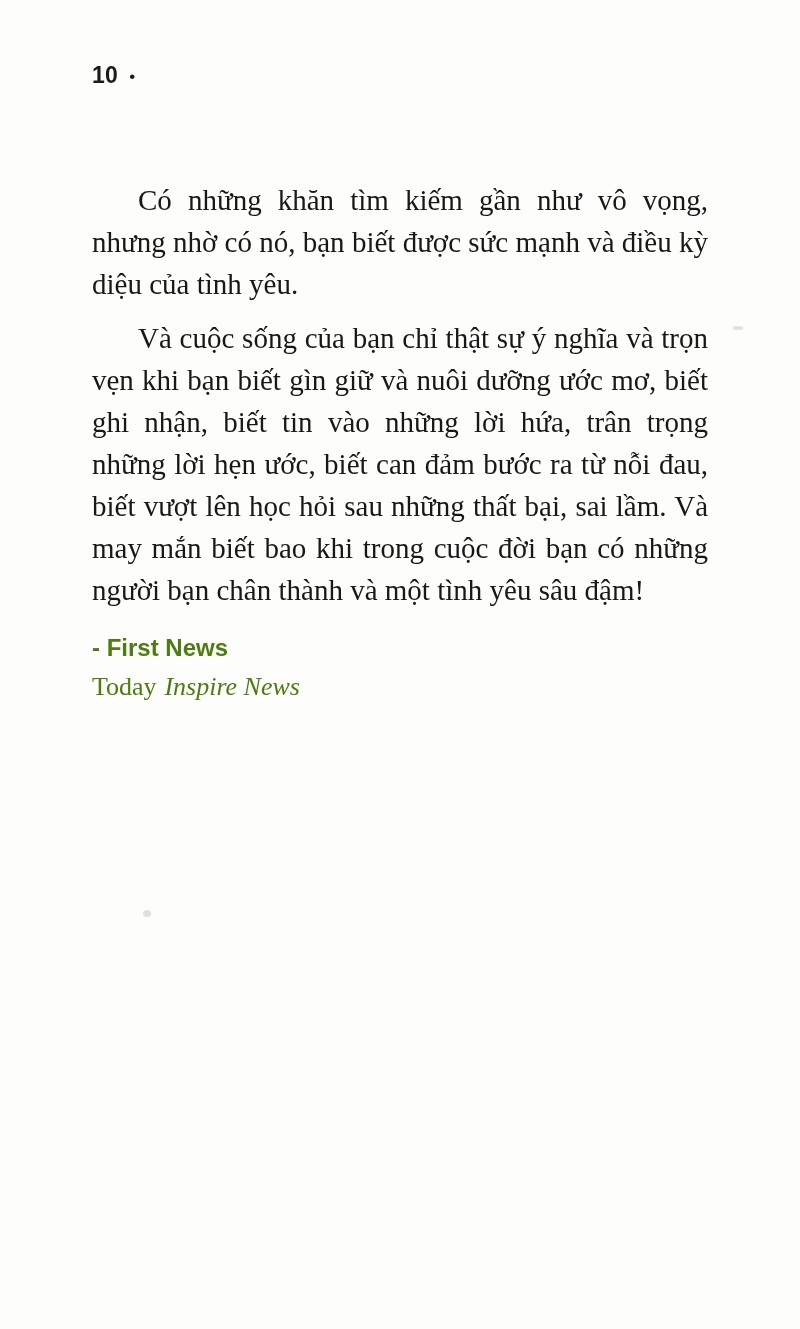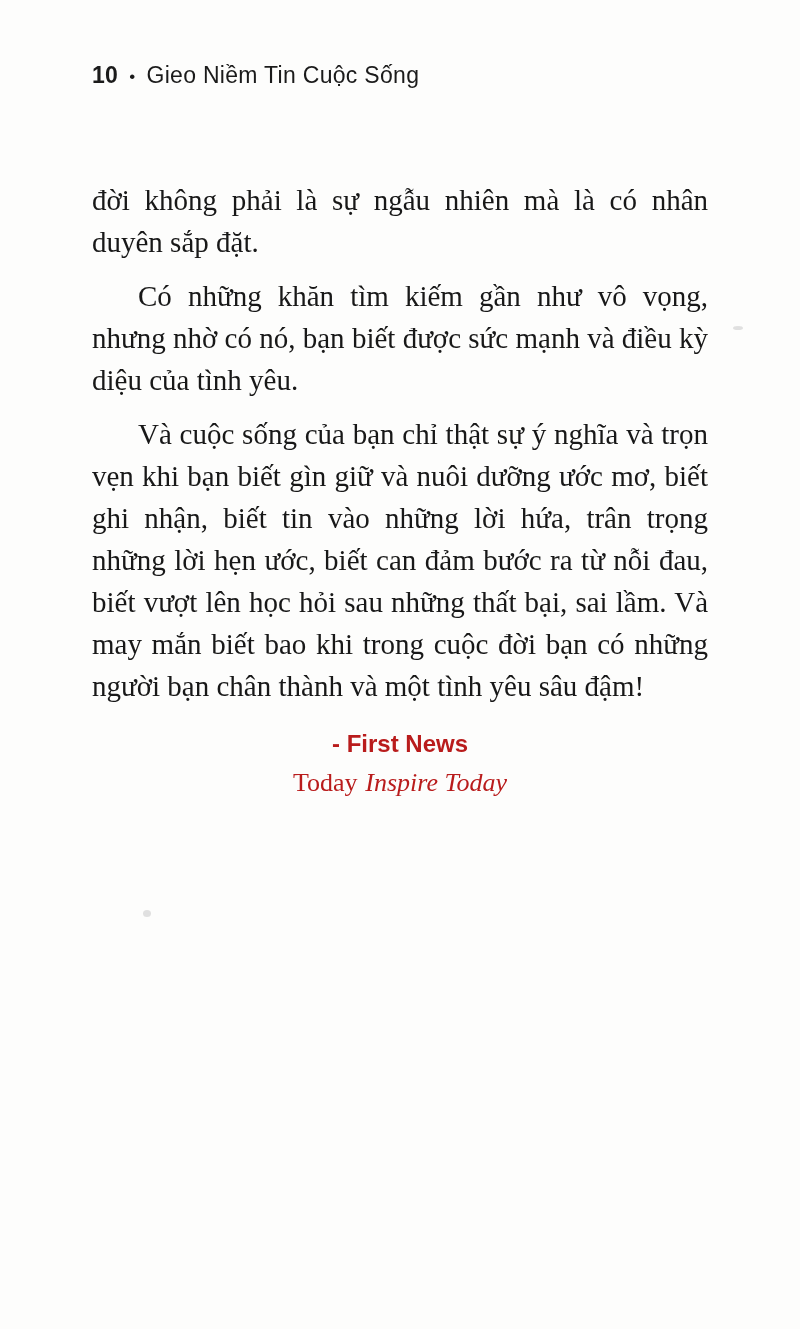--- a/index.html
+++ b/index.html
@@ -54,22 +54,22 @@
   .body-text p {
     margin: 0 0 12px 0;
     text-indent: 46px;
   }
   .body-text p.no-indent {
     text-indent: 0;
   }
   
   .attribution {
     margin-top: 18px;
-    text-align: center;
-    color: #b91c1c;
+    text-align: left;
+    color: #4d7c0f;
   }
   .attribution .attr-author {
     font-family: "Liberation Sans", sans-serif;
     font-weight: 700;
     font-size: 24px;
     line-height: 38px;
   }
   .attribution .attr-source {
     font-family: "Liberation Serif", "DejaVu Serif", serif;
     font-size: 26px;
@@ -89,32 +89,30 @@
   .speck-2 { left: 143px; top: 910px; width: 8px; height: 7px; }
 </style>
 </head>
 <body>
 
 <div class="page">
 
   <div class="running-header">
     <span class="page-number">10</span>
     <span class="bullet-sep">•</span>
-    <span class="book-title">Gieo Niềm Tin Cuộc Sống</span>
   </div>
 
   <div class="body-text">
-    <p class="no-indent">đời không phải là sự ngẫu nhiên mà là có nhân duyên sắp đặt.</p>
     <p>Có những khăn tìm kiếm gần như vô vọng, nhưng nhờ có nó, bạn biết được sức mạnh và điều kỳ diệu của tình yêu.</p>
     <p>Và cuộc sống của bạn chỉ thật sự ý nghĩa và trọn vẹn khi bạn biết gìn giữ và nuôi dưỡng ước mơ, biết ghi nhận, biết tin vào những lời hứa, trân trọng những lời hẹn ước, biết can đảm bước ra từ nỗi đau, biết vượt lên học hỏi sau những thất bại, sai lầm. Và may mắn biết bao khi trong cuộc đời bạn có những người bạn chân thành và một tình yêu sâu đậm!</p>
 
     <div class="attribution">
       <div class="attr-author">- First News</div>
       <div class="attr-source">
-        <span>Today</span><em>Inspire Today</em>
+        <span>Today</span><em>Inspire News</em>
       </div>
     </div>
   </div>
 
   <div class="speck speck-1"></div>
   <div class="speck speck-2"></div>
 
 </div>
 
 </body></html>

